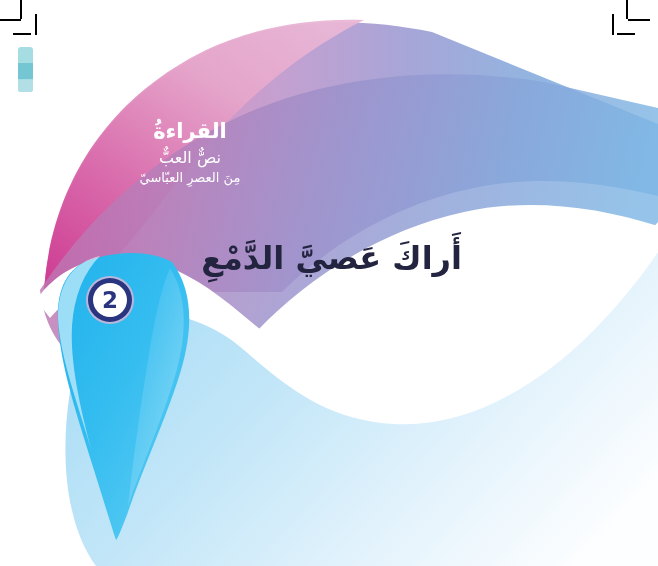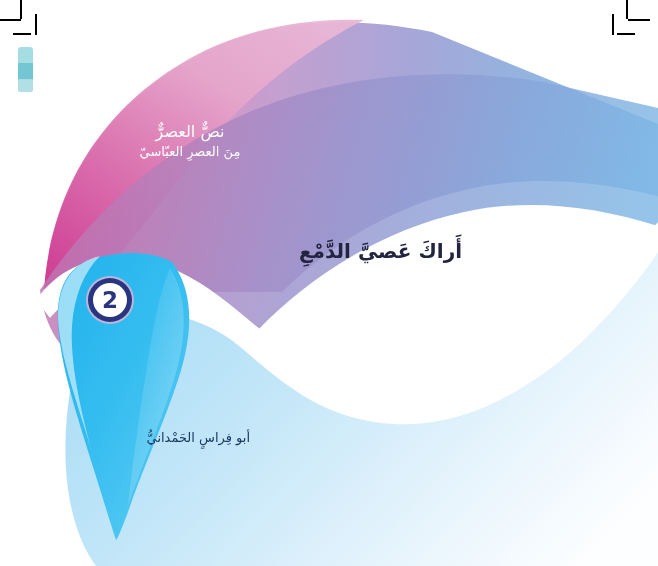--- a/index.html
+++ b/index.html
@@ -50,21 +50,21 @@
     margin-top: 2px;
   }
   #subtitle-2 {
     font-size: 13px;
     line-height: 1.45;
   }
   
   #lesson-title {
     top: 239px;
     right: 196px;
-    font-size: 20px;
+    font-size: 32px;
     font-weight: bold;
     color: #23243f;
     letter-spacing: 0px;
   }
   
   #author-name {
     top: 430px;
     right: 408px;
     font-size: 13px;
     color: #1d3a63;
@@ -276,27 +276,27 @@
   <div class="crop" style="left:628px; top:19px; width:22px;  height:1.5px;"></div>
   <div class="crop" style="left:612px; top:14px; width:1.5px; height:21px;"></div>
   <div class="crop" style="left:617px; top:33px; width:18px;  height:1.5px;"></div>
 
   <div id="teal-tab">
     <div class="seg-mid"></div>
     <div class="seg-bot"></div>
   </div>
 
   <div id="heading-block">
-    <div id="subtitle-1">نصٌّ العصرٌّ</div>
+    <div id="section-title">القراءةُ</div>
+    <div id="subtitle-1">نصٌّ العبٌّ</div>
     <div id="subtitle-2">مِنَ العصرِ العبّاسيّ</div>
   </div>
 
   <div class="txt" id="lesson-title">أَراكَ عَصيَّ الدَّمْعِ</div>
 
-  <div class="txt" id="author-name">أبو فِراسٍ الحَمْدانيُّ</div>
 
   <div id="lesson-badge">
     <div class="halo"></div>
     <div class="ring"></div>
     <div class="core">
       <span class="num">2</span>
     </div>
   </div>
 
 </div>

